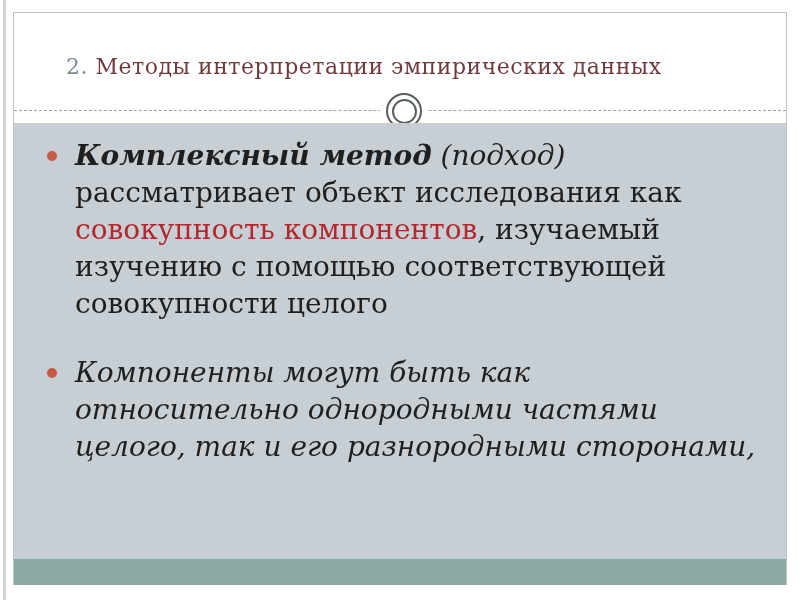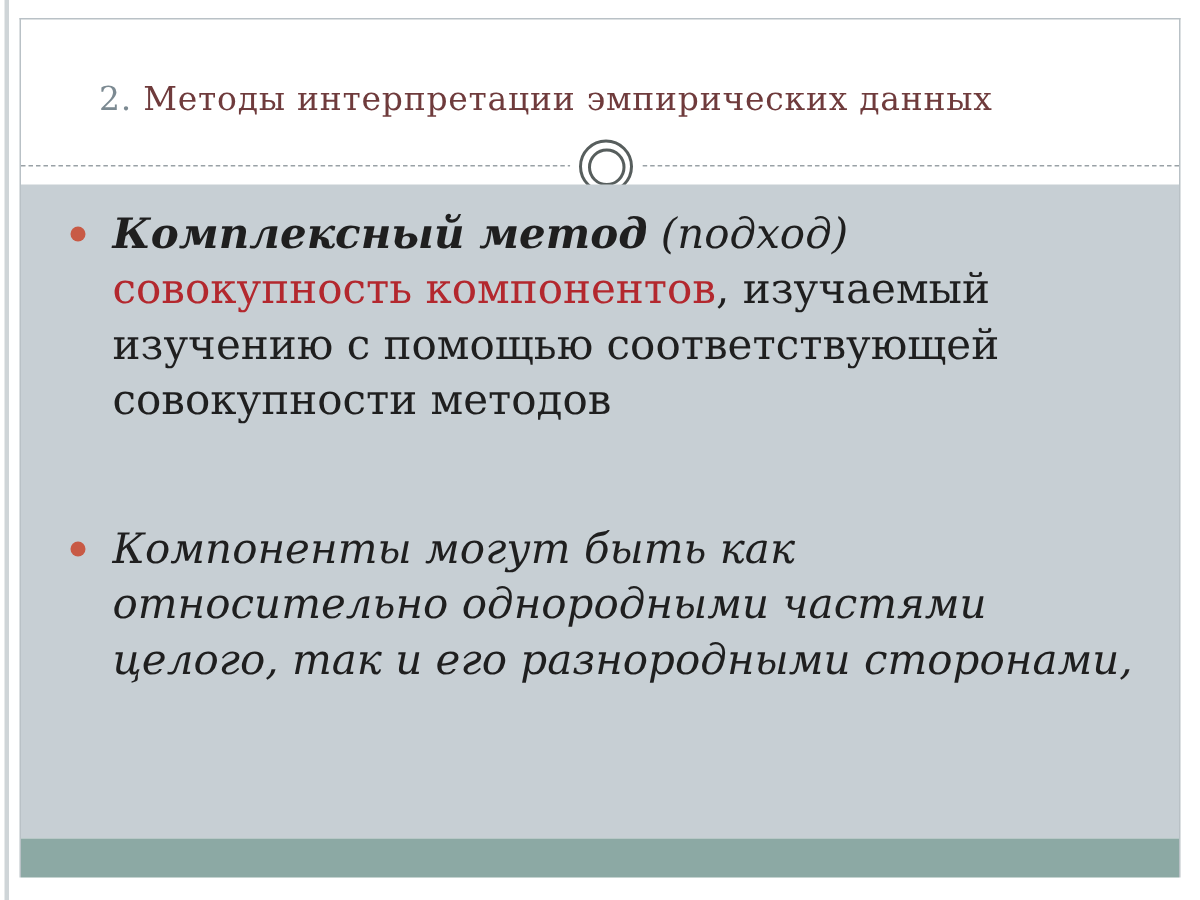--- a/index.html
+++ b/index.html
@@ -95,21 +95,21 @@
     height: 436px;
     background: #c7cfd4;
     padding-top: 14px;
     box-sizing: border-box;
   }
   .bullet-item {
     position: relative;
     padding-left: 61px;
   }
   .bullet-item.second {
-    margin-top: 62px;
+    margin-top: 32px;
   }
   .bullet-dot {
     position: absolute;
     left: 33px;
     top: 14px;
     width: 10px;
     height: 10px;
     border-radius: 50%;
     background: #c85a45;
   }
@@ -161,25 +161,26 @@
       </div>
     </div>
 
     <div class="content-area">
 
       <div class="bullet-item first">
         <span class="bullet-dot"></span>
         <div class="line">
           <span class="seg-bold-italic">Комплексный метод</span><span class="seg-italic"> (подход)</span>
         </div>
+        <div class="line">рассматривает объект исследования как</div>
         <div class="line">
           <span class="seg-red">совокупность компонентов</span><span>, изучаемый</span>
         </div>
         <div class="line">изучению с помощью соответствующей</div>
-        <div class="line">совокупности методов</div>
+        <div class="line">совокупности целого</div>
       </div>
 
       <div class="bullet-item second">
         <span class="bullet-dot"></span>
         <div class="line">Компоненты могут быть как</div>
         <div class="line">относительно однородными частями</div>
         <div class="line">целого, так и его разнородными сторонами,</div>
       </div>
 
     </div>

